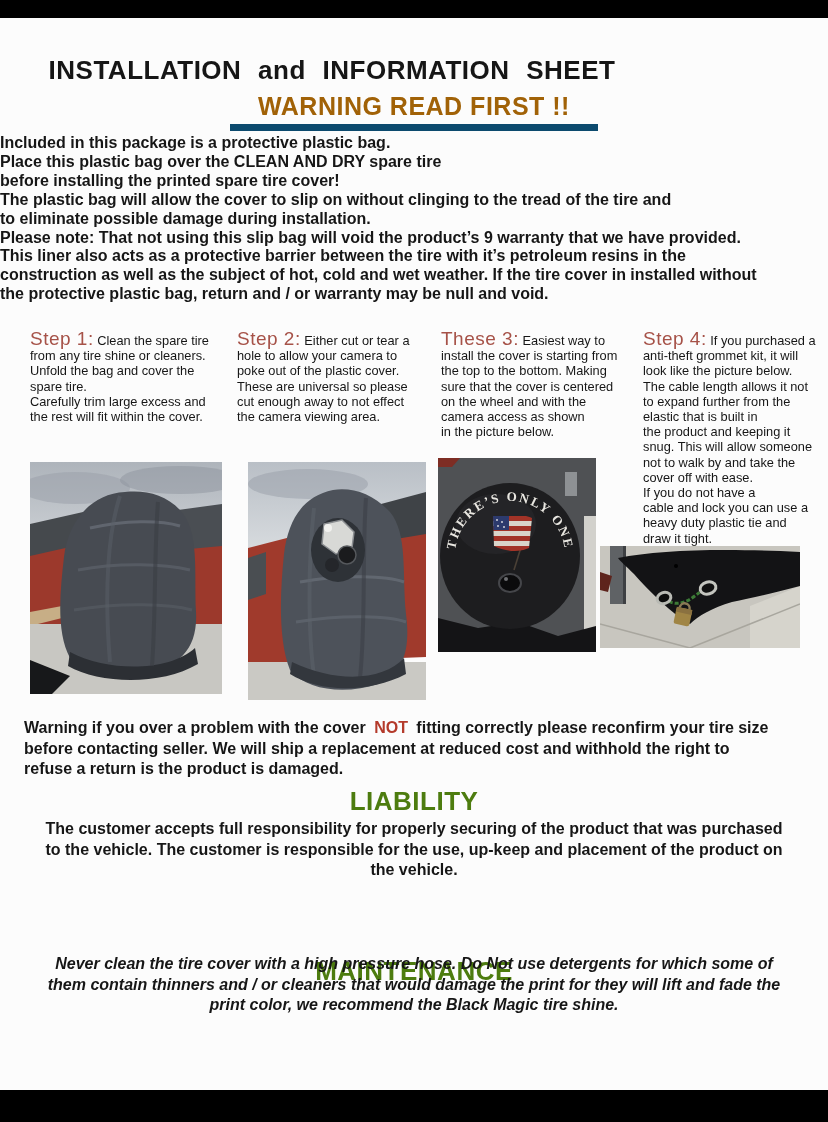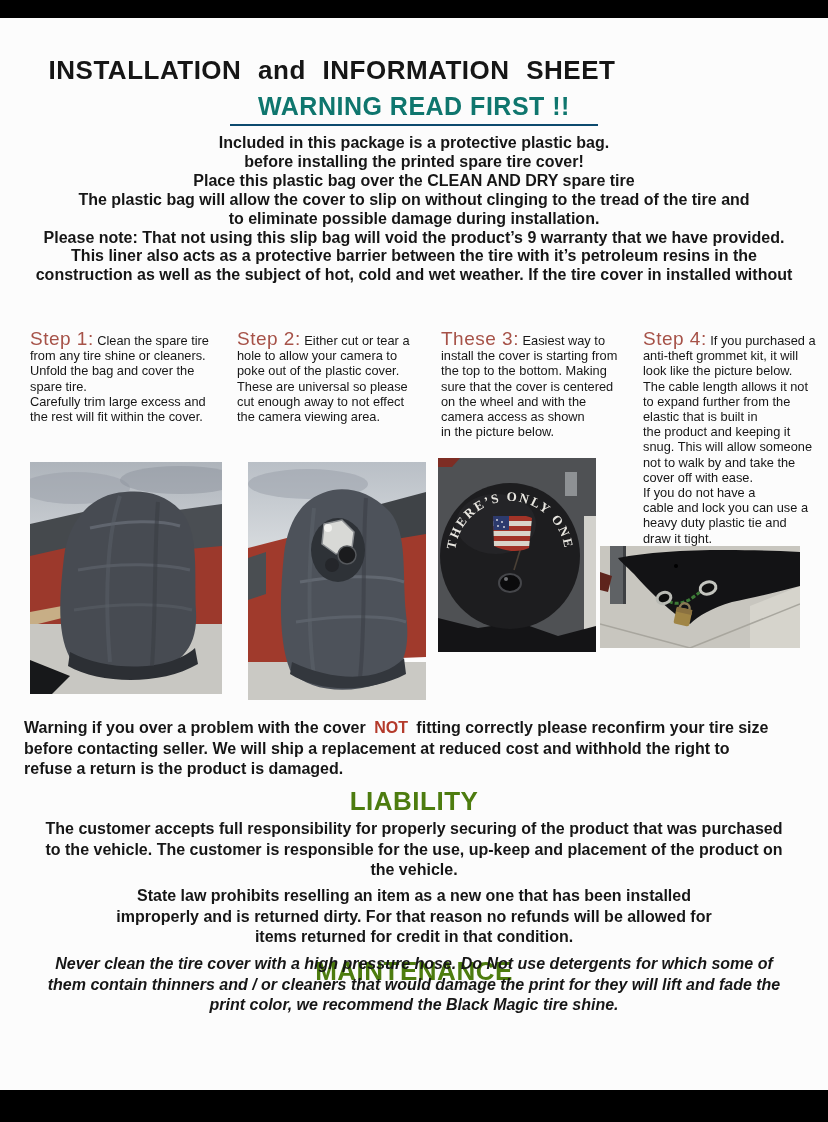--- a/index.html
+++ b/index.html
@@ -11,25 +11,25 @@
   .bar{position:absolute;left:0;width:828px;background:#000;}
   .bar.top{top:0;height:18px;}
   .bar.bottom{top:1090px;height:32px;}
 
   .title{
     position:absolute;top:55px;left:0;width:664px;text-align:center;
     font-size:26px;font-weight:bold;word-spacing:9px;letter-spacing:.5px;
   }
   .warn-head{position:absolute;top:92px;left:0;width:828px;text-align:center;}
   .warn-head span{
-    display:inline-block;font-size:25px;font-weight:bold;color:#0f766e;
-    border-bottom:2px solid #0c4a6e;padding:0 28px 3px;letter-spacing:.5px;
+    display:inline-block;font-size:25px;font-weight:bold;color:#a16207;
+    border-bottom:7px solid #0c4a6e;padding:0 28px 3px;letter-spacing:.5px;
   }
   .intro{
-    position:absolute;top:134px;left:0;width:828px;text-align:center;
+    position:absolute;top:134px;left:0;width:828px;text-align:left;
     font-weight:bold;font-size:16px;line-height:18.9px;
   }
   .step{position:absolute;top:331px;font-size:12.8px;line-height:15.2px;}
   .step .step-label{font-size:19px;color:#a65248;letter-spacing:.5px;margin-top:29px;}
   .step .step-text{white-space:pre-line;}
   #step1{left:30px;width:198px;}
   #step2{left:237px;width:198px;}
   #step3{left:441px;width:192px;}
   #step4{left:643px;width:182px;}
 
@@ -66,27 +66,28 @@
   <div class="bar top"></div>
 
   <div class="title">INSTALLATION and INFORMATION SHEET</div>
 
   <div class="warn-head">
     <span>WARNING READ FIRST !!</span>
   </div>
 
   <div class="intro">
     <div>Included in this package is a protective plastic bag.</div>
+    <div>Place this plastic bag over the CLEAN AND DRY spare tire</div>
     <div>before installing the printed spare tire cover!</div>
-    <div>Place this plastic bag over the CLEAN AND DRY spare tire</div>
     <div>The plastic bag will allow the cover to slip on without clinging to the tread of the tire and</div>
     <div>to eliminate possible damage during installation.</div>
     <div>Please note: That not using this slip bag will void the product’s 9 warranty that we have provided.</div>
     <div>This liner also acts as a protective barrier between the tire with it’s petroleum resins in the</div>
     <div>construction as well as the subject of hot, cold and wet weather.  If the tire cover in installed without</div>
+    <div>the protective plastic bag, return and / or warranty may be null and void.</div>
   </div>
 
   <div class="step" id="step1">
     <span class="step-label">Step 1:</span><span class="step-text"> Clean the spare tire
 from any tire shine or cleaners.
 Unfold the bag and cover the
 spare tire.
 Carefully trim large excess and
 the rest will fit within the cover.</span>
   </div>
@@ -246,23 +247,20 @@
   </div>
 
   <div class="note"><span>Warning if you over a problem with the cover </span><span class="not-red">NOT</span><span> fitting correctly please reconfirm your tire size
 before contacting seller. We will ship a replacement at reduced cost and withhold the right to
 refuse a return is the product is damaged.</span></div>
 
   <div class="sec-head" id="liability-head">LIABILITY</div>
   <div class="cpara" id="liability-p1">The customer accepts full responsibility for properly securing of the product that was purchased
 to the vehicle.  The customer is responsible for the use, up-keep and placement of the product on
 the vehicle.</div>
-  <div class="cpara" id="liability-p2">State law prohibits reselling an item as a new one that has been installed
-improperly and is returned dirty. For that reason no refunds will be allowed for
-items returned for credit in that condition.</div>
 
   <div class="sec-head" id="maintenance-head">MAINTENANCE</div>
   <div class="cpara" id="maintenance-p">Never clean the tire cover with a high pressure hose.  Do Not  use detergents for which some of
 them contain thinners and / or cleaners that would damage the print for they will lift and fade the
 print color, we recommend the Black Magic tire shine.</div>
 
   <div class="bar bottom"></div>
 </div>
 
 </body></html>

